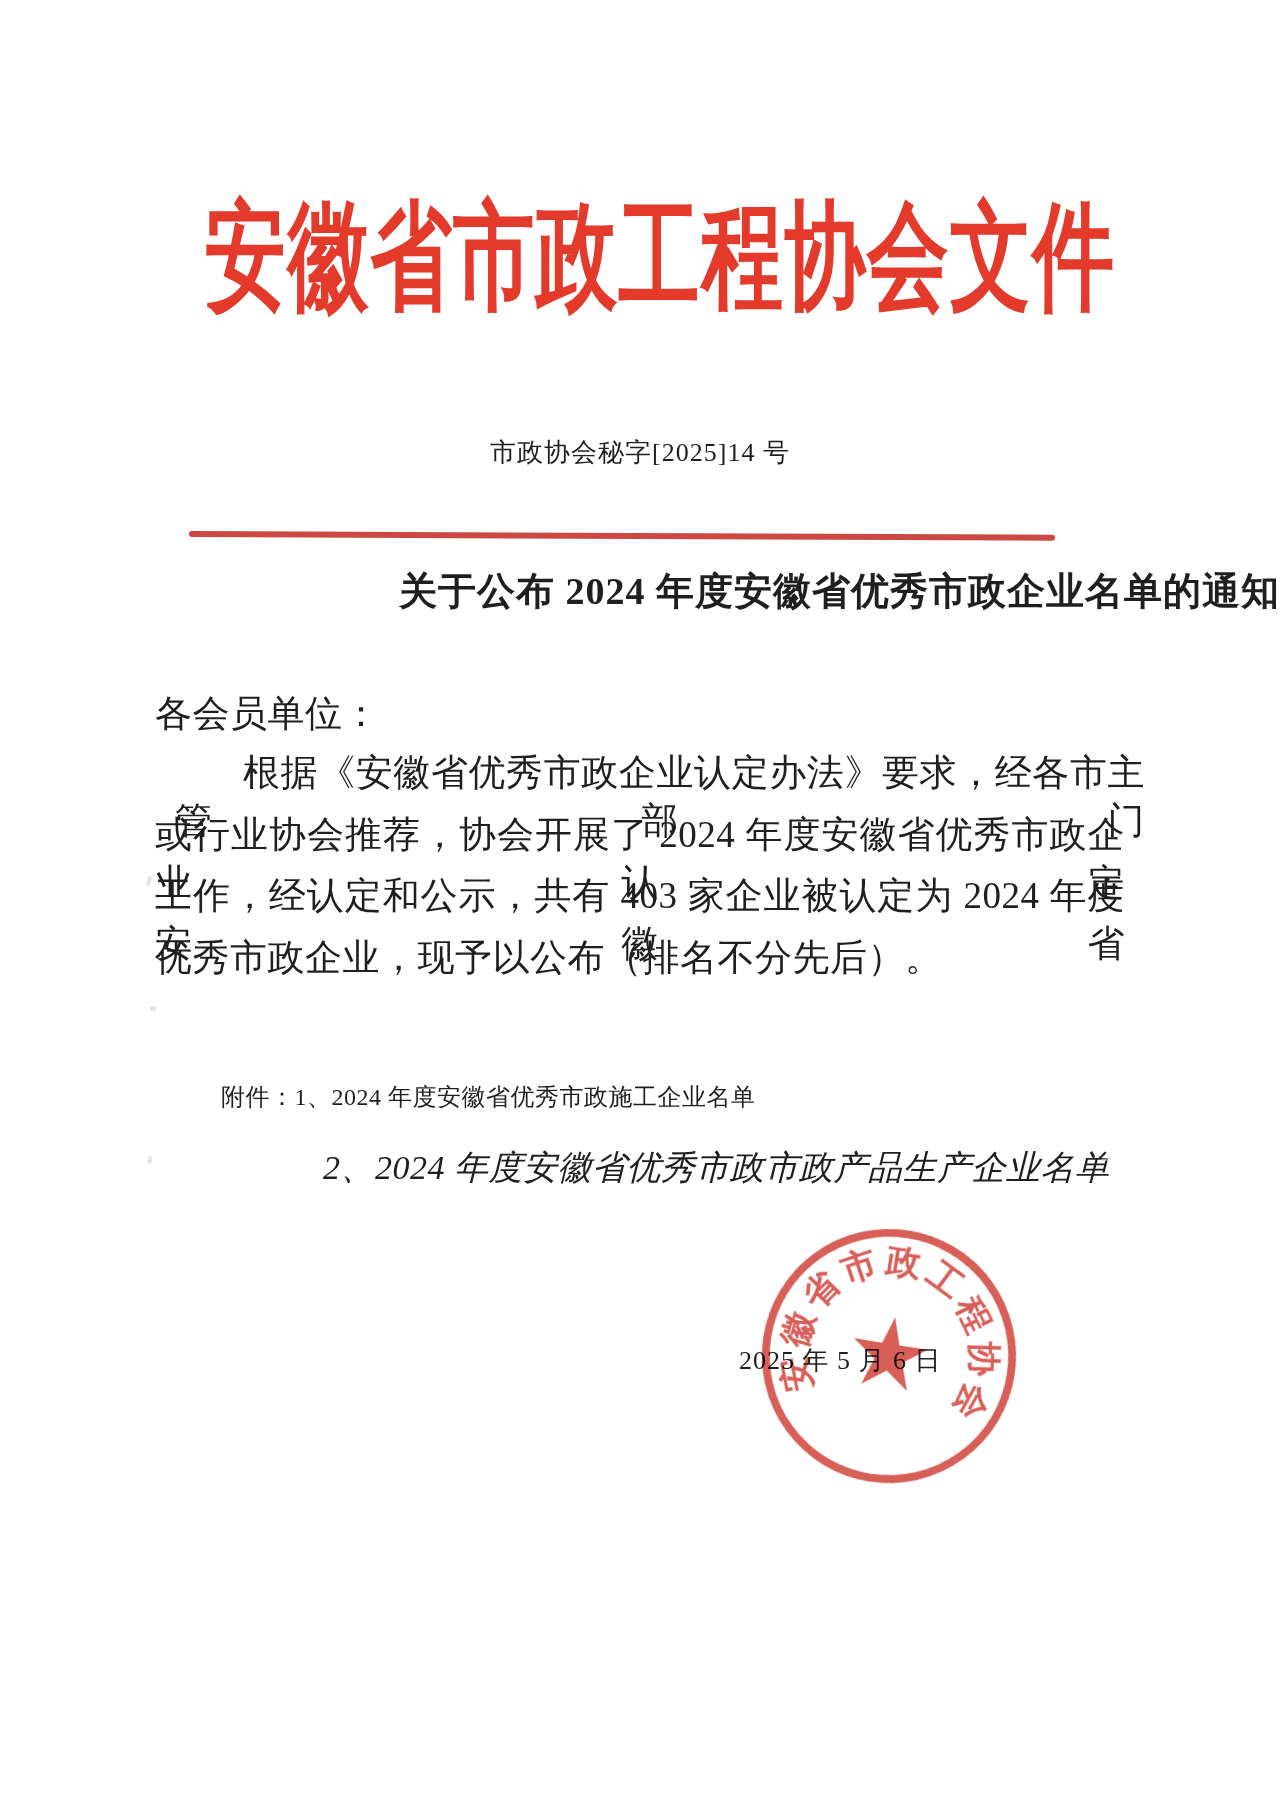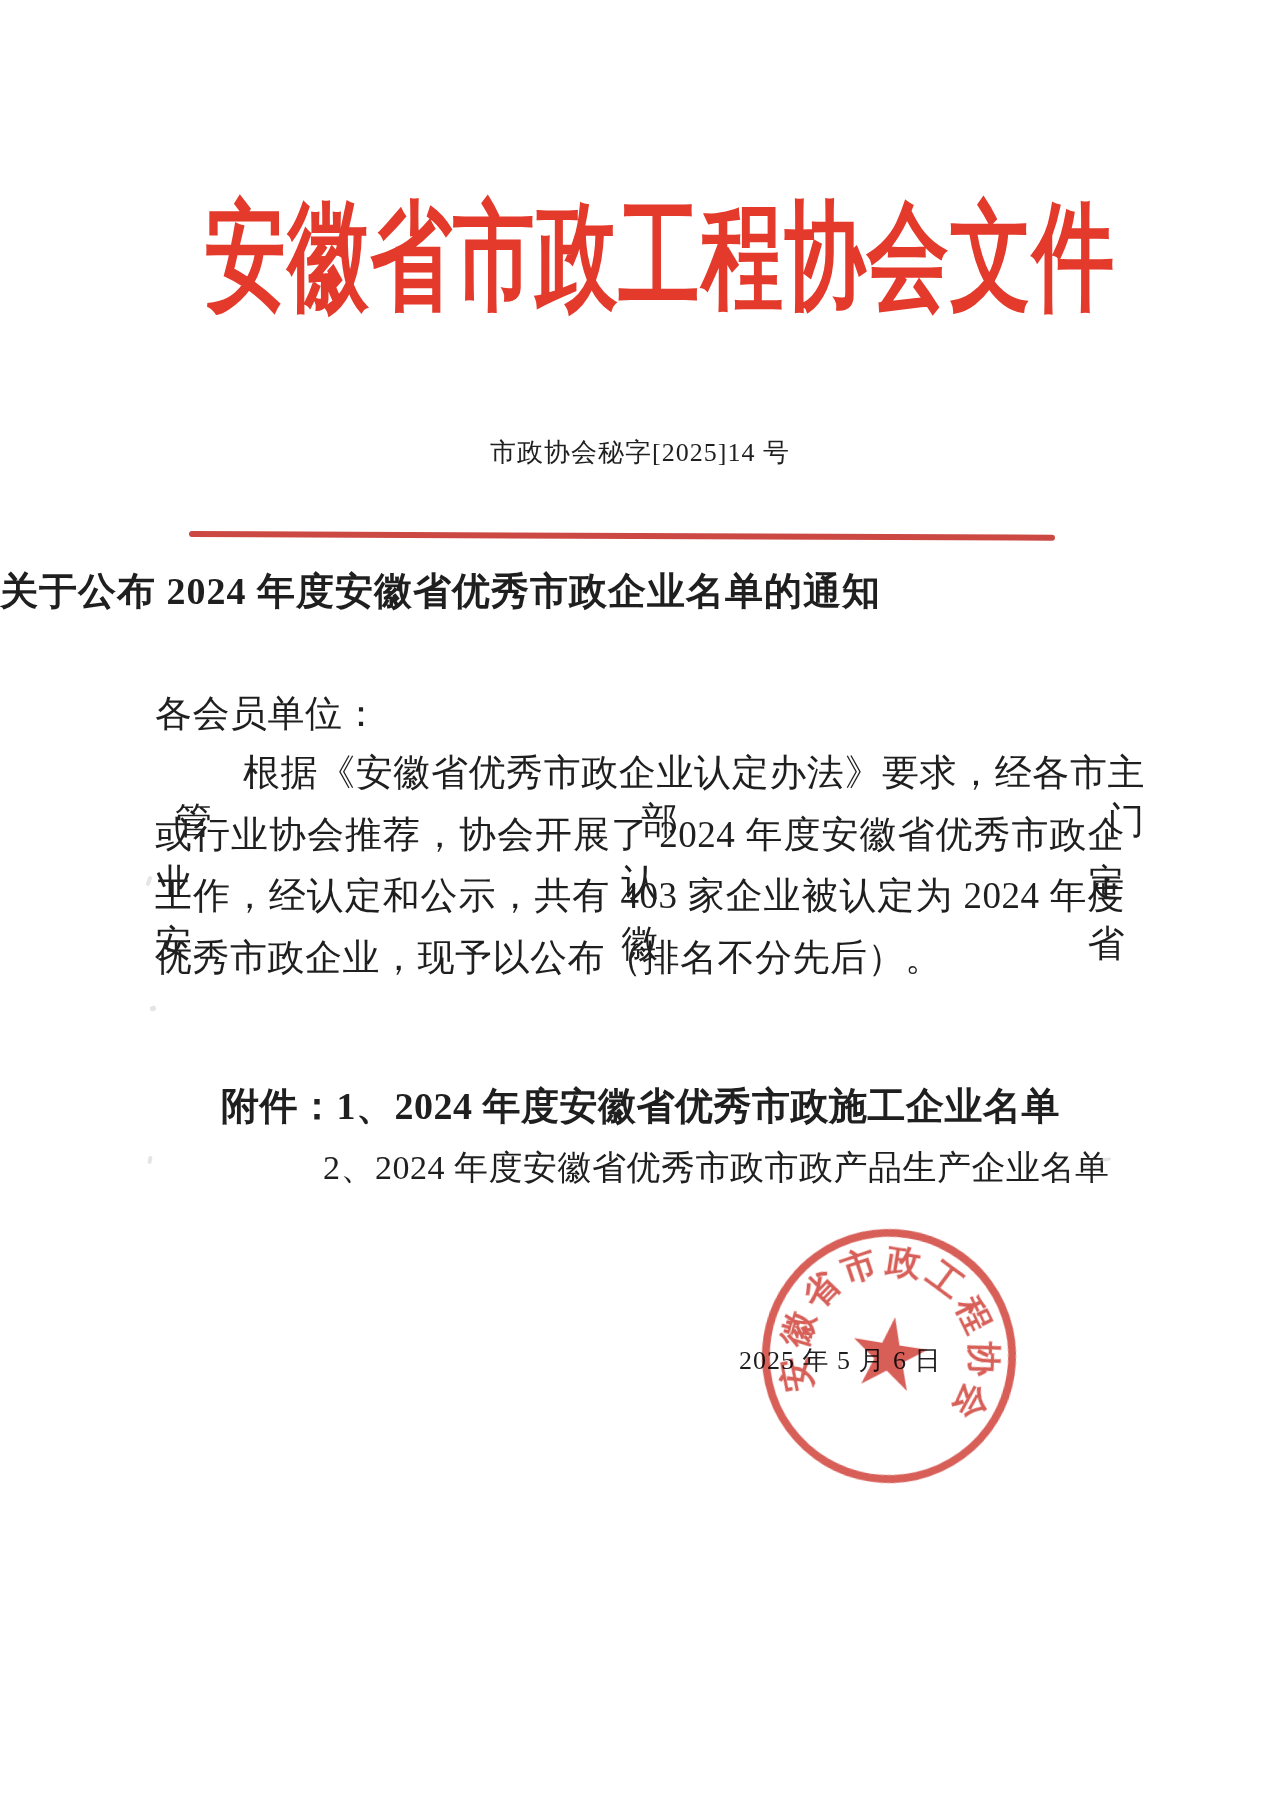--- a/index.html
+++ b/index.html
@@ -45,40 +45,40 @@
     position:absolute;left:189px;top:531px;
     width:866px;height:6px;
     background:var(--rule_red);
     border-radius:3px;
     transform:rotate(0.25deg);
     transform-origin:left center;
   }
   
   .notice-title{
     position:absolute;top:567px;left:0;right:0;
-    text-align:left;
+    text-align:right;
     font-size:38px;font-weight:bold;line-height:1.3;
     letter-spacing:1px;
   }
   
   .bodyline{
     position:absolute;left:155px;width:970px;
     font-size:37px;line-height:1.3;
     letter-spacing:0.5px;
   }
   .just{text-align:justify;text-align-last:justify;}
   .indent{text-indent:68px;margin-left:20px;}
   .salutation{top:690px;}
   .l1{top:749px;}
   .l2{top:811px;}
   .l3{top:872px;}
   .l4{top:934px;}
   
-  .attach-line1{position:absolute;left:221px;top:1082px;font-size:38px;line-height:1.3;letter-spacing:0.5px;white-space:nowrap;font-weight:bold;}
-  .attach-line2{position:absolute;left:323px;top:1146px;font-size:34px;line-height:1.3;letter-spacing:0.5px;white-space:nowrap;}
+  .attach-line1{position:absolute;left:221px;top:1082px;font-size:24px;line-height:1.3;letter-spacing:0.5px;white-space:nowrap;}
+  .attach-line2{position:absolute;left:323px;top:1146px;font-size:34px;line-height:1.3;letter-spacing:0.5px;white-space:nowrap;font-style:italic;}
   
   .issue-date{
     position:absolute;left:739px;top:1344px;
     font-size:26px;line-height:1.3;letter-spacing:1px;
     white-space:nowrap;z-index:1;
   }
   
   .seal{
     position:absolute;left:758px;top:1219px;
     width:262px;height:274px;

